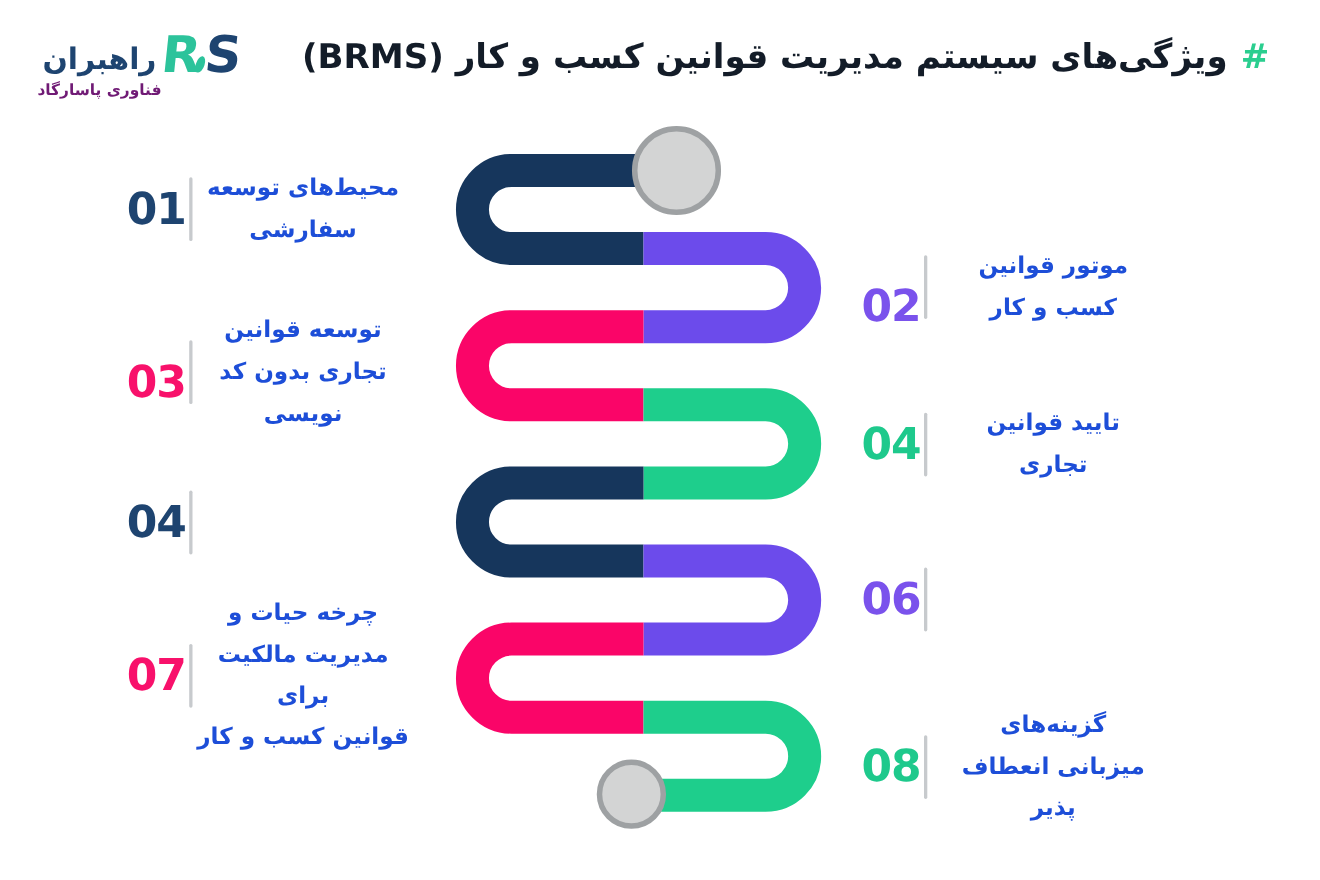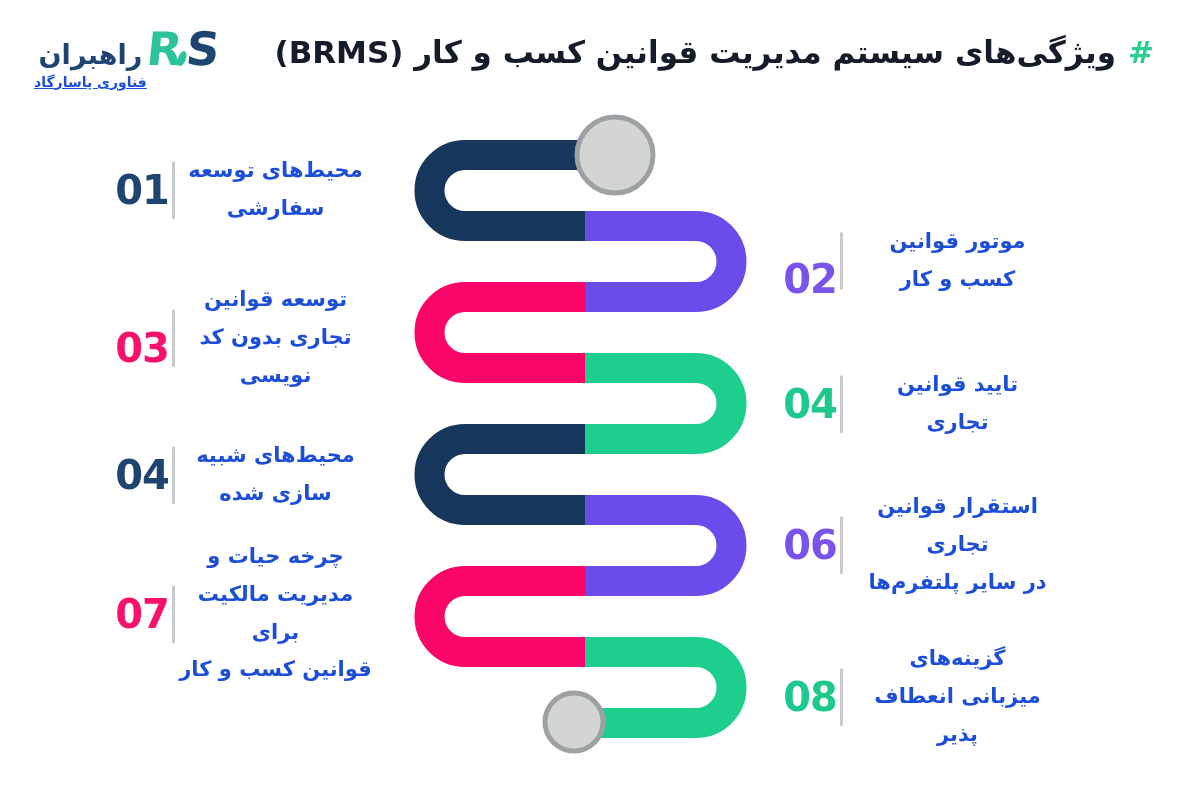--- a/index.html
+++ b/index.html
@@ -36,21 +36,21 @@
     flex:1;text-align:center;direction:rtl;white-space:pre-line;
     font-size:21px;font-weight:bold;line-height:1.8;color:#1d4ed8;padding:0 2px;
   }
 </style>
 </head>
 <body>
 
 <div class="logo">
   <div class="logo-textblock">
     <div class="logo-name" style="color: rgb(30, 68, 112);">راهبران</div>
-    <div class="logo-tagline" style="color: #1d4ed8; text-decoration: underline;">فناوری پاسارگاد</div>
+    <div class="logo-tagline" style="color: #701a75;">فناوری پاسارگاد</div>
   </div>
   <div class="logo-mark">
     <span class="mark-r" style="color: rgb(44, 195, 155);">R</span>
     <span class="mark-comma" style="background: rgb(44, 195, 155);"></span>
     <span class="mark-s" style="color: rgb(30, 68, 112);">S</span>
   </div>
 </div>
 
 <div class="title" dir="rtl" style="color: rgb(19, 28, 40);">
   <span class="hash" style="color: rgb(43, 206, 143);">#</span><span>ویژگی‌های سیستم مدیریت قوانین کسب و کار (BRMS)</span>
@@ -94,29 +94,25 @@
 <div class="item right" style="top:404px">
   <div class="num" style="color: rgb(30, 201, 140);">04</div>
   <div class="vline" style="background: rgb(199, 202, 205);"></div>
   <div class="txt">تایید قوانین
 تجاری</div>
 </div>
 
 <div class="item left" style="top:475px">
   <div class="num" style="color: rgb(30, 68, 112);">04</div>
   <div class="vline" style="background: rgb(199, 202, 205);"></div>
-  <div class="txt">محیط‌های شبیه
-سازی شده</div>
 </div>
 
 <div class="item right" style="top:545px">
   <div class="num" style="color: rgb(122, 82, 236);">06</div>
   <div class="vline" style="background: rgb(199, 202, 205);"></div>
-  <div class="txt">استقرار قوانین تجاری
-در سایر پلتفرم‌ها</div>
 </div>
 
 <div class="item left" style="top:614px">
   <div class="num" style="color: rgb(248, 17, 107);">07</div>
   <div class="vline" style="background: rgb(199, 202, 205);"></div>
   <div class="txt">چرخه حیات و
 مدیریت مالکیت برای
 قوانین کسب و کار</div>
 </div>
 

